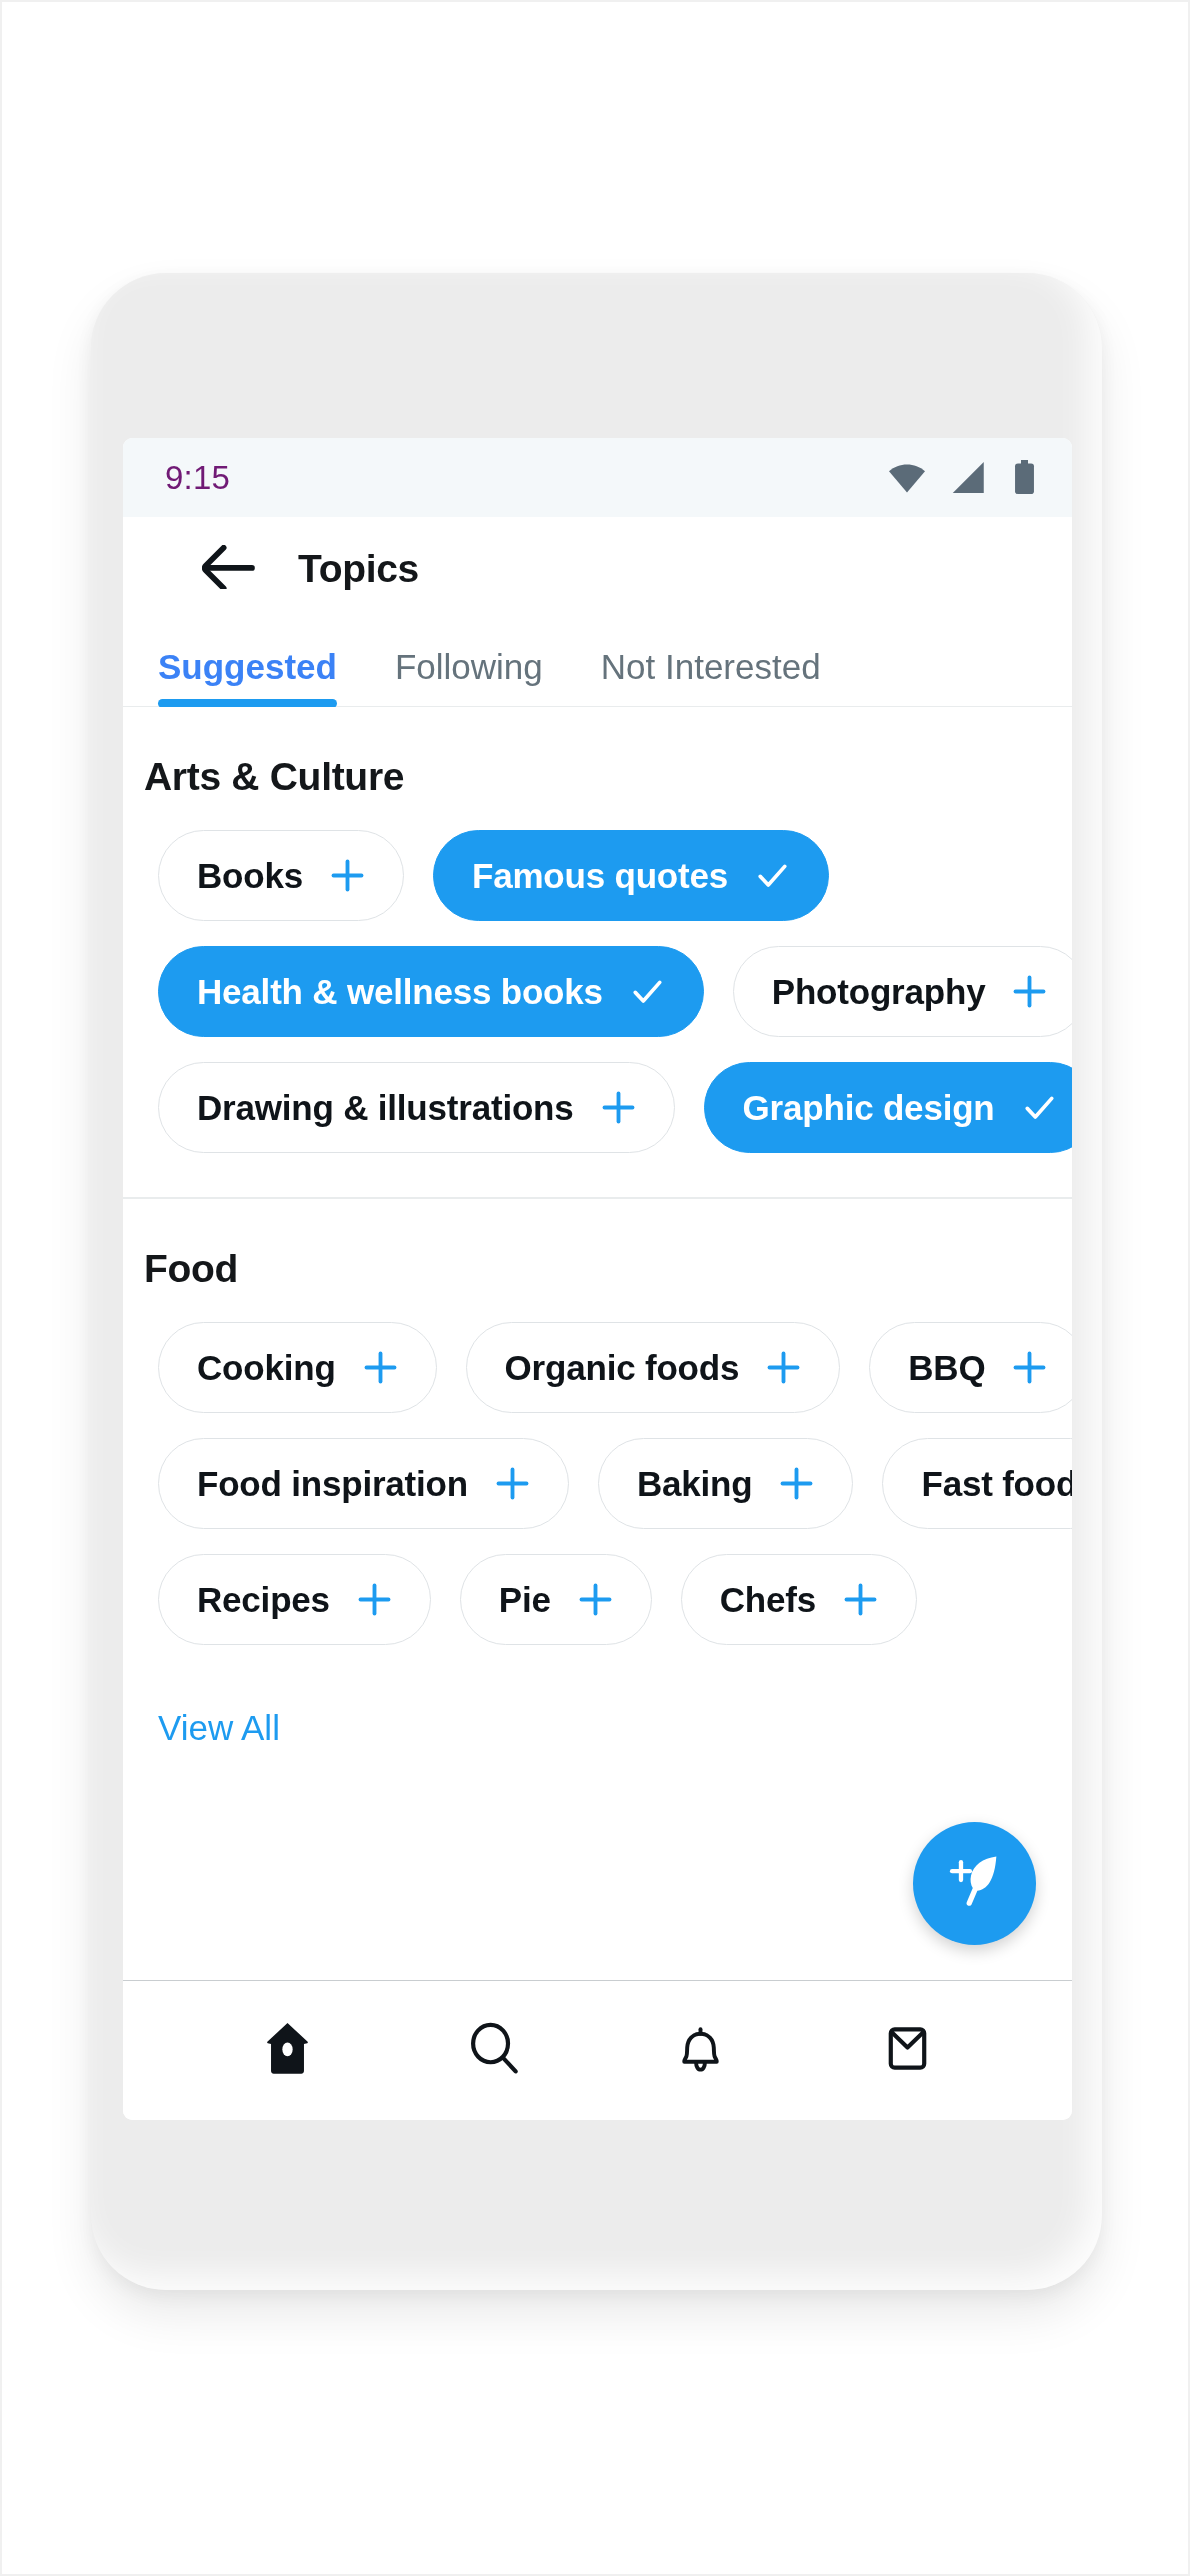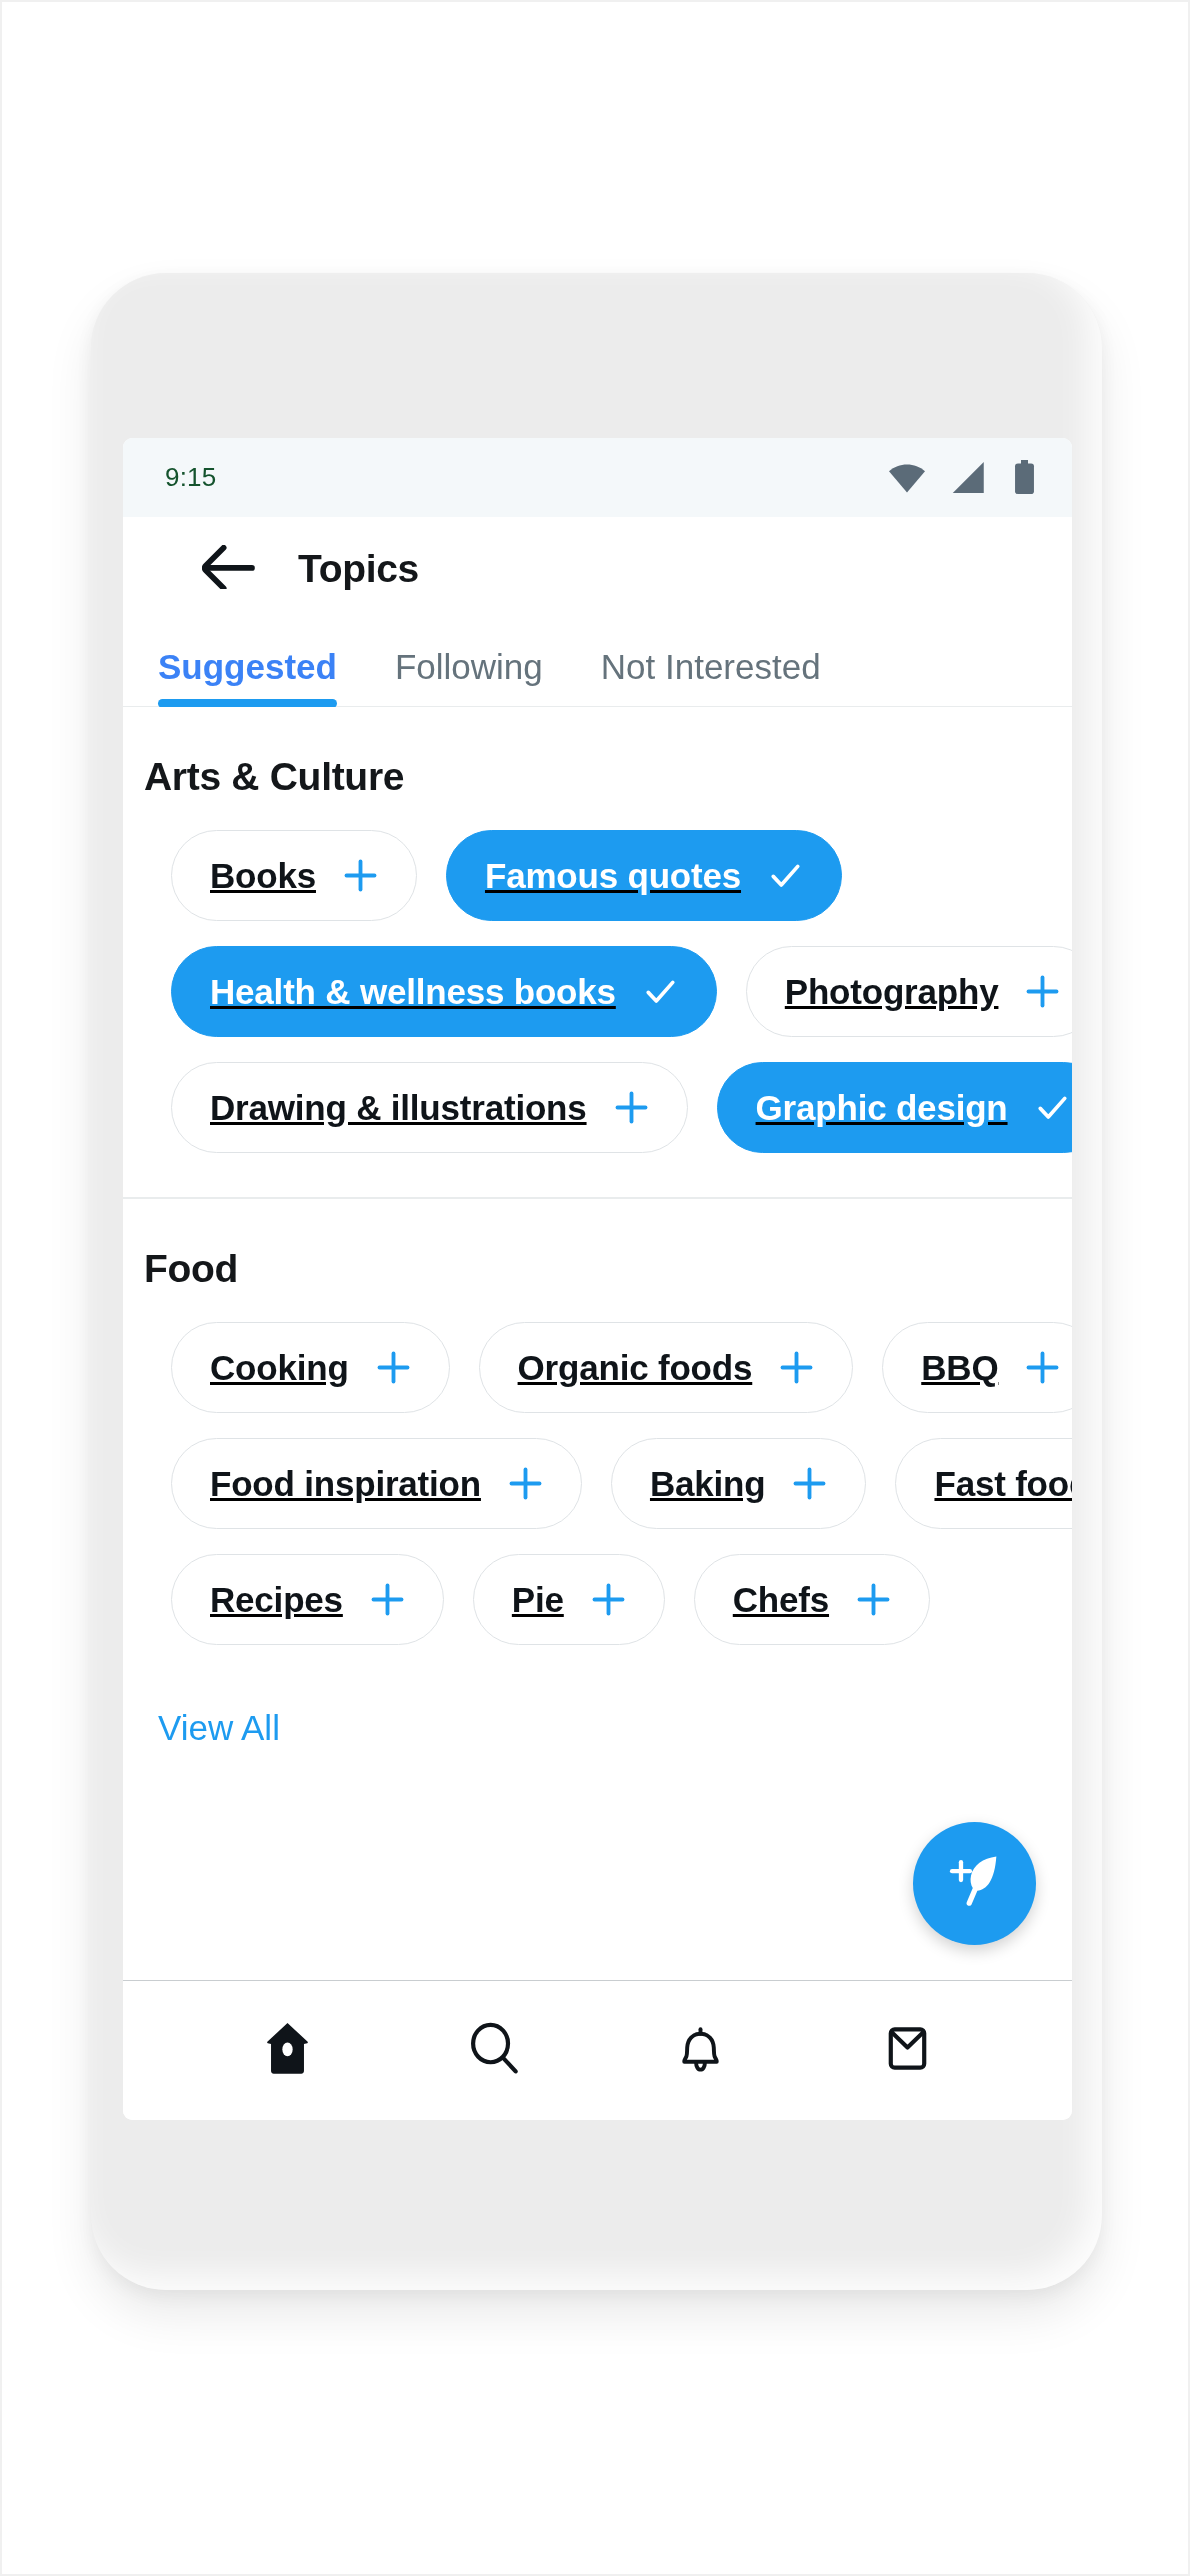--- a/index.html
+++ b/index.html
@@ -48,21 +48,21 @@
 
   
   .statusbar{
     height:79px;
     background:#f4f8fa;
     display:flex; align-items:center;
     padding:0 36px 0 42px;
     flex:none;
   }
   .statusbar .clock{
-    font-size:26px; color:#14532d; letter-spacing:0.2px;
+    font-size:33px; color:#701a75; letter-spacing:0.2px;
   }
   .statusbar .sb-icons{
     margin-left:auto; display:flex; align-items:center; gap:25px;
   }
   .sb-icons svg{ display:block; }
 
   
   .appbar{
     height:104px; flex:none;
     display:flex; align-items:center;
@@ -117,21 +117,21 @@
   .section-title{
     font-size:39px; font-weight:bold; color:#14171a;
     padding:48px 0 0 21px;
     letter-spacing:-0.3px;
   }
   .section-divider{
     height:1.9px; background:#e9eced;
     margin-top:44px;
   }
 
-  .chip-rows{ padding:31px 0 0 13px;text-decoration:underline; }
+  .chip-rows{ padding:31px 0 0 0; }
   .chip-row{
     display:flex; align-items:center;
     gap:29px;
     padding:0 0 0 35px;
     margin-bottom:25px;
     white-space:nowrap;
   }
   .chip{
     flex:none;
     display:inline-flex; align-items:center;

